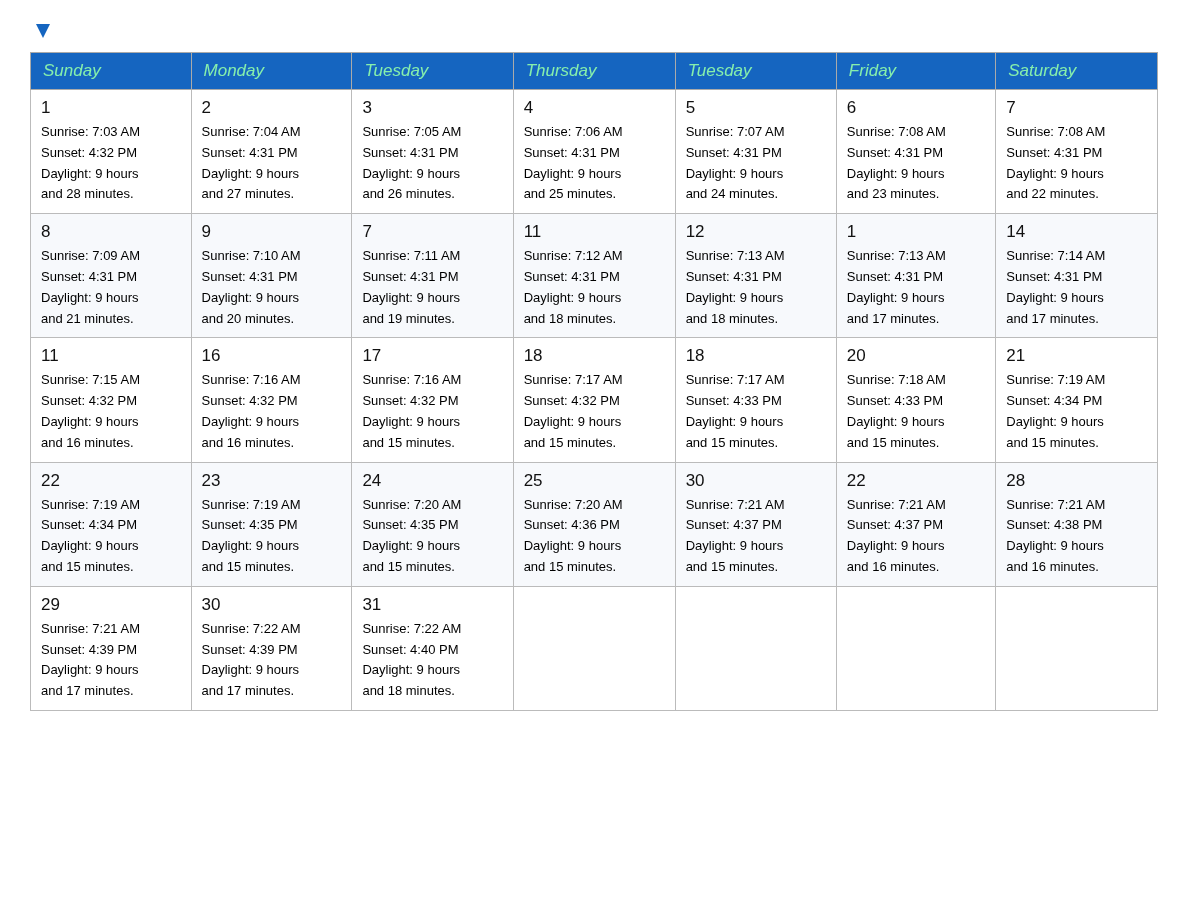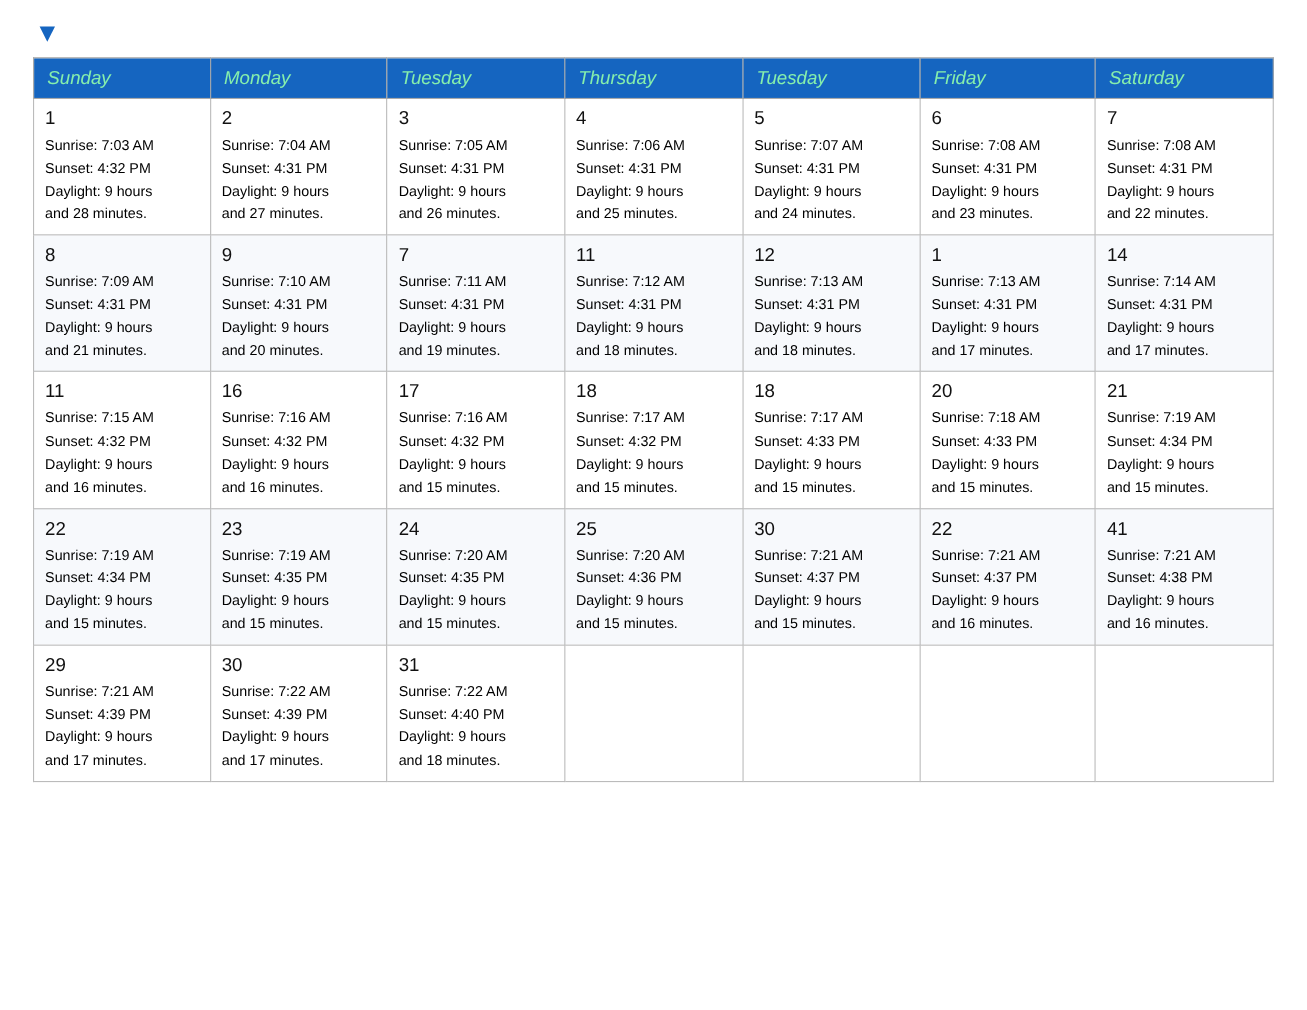--- a/index.html
+++ b/index.html
@@ -240,21 +240,21 @@
           </td>
           <td>
             <span class="day-number">30</span>
             <div class="day-info">Sunrise: 7:21 AM<br>Sunset: 4:37 PM<br>Daylight: 9 hours<br>and 15 minutes.</div>
           </td>
           <td>
             <span class="day-number">22</span>
             <div class="day-info">Sunrise: 7:21 AM<br>Sunset: 4:37 PM<br>Daylight: 9 hours<br>and 16 minutes.</div>
           </td>
           <td>
-            <span class="day-number">41</span>
+            <span class="day-number">28</span>
             <div class="day-info">Sunrise: 7:21 AM<br>Sunset: 4:38 PM<br>Daylight: 9 hours<br>and 16 minutes.</div>
           </td>
         </tr>
         <tr class="row-even">
           <td>
             <span class="day-number">29</span>
             <div class="day-info">Sunrise: 7:21 AM<br>Sunset: 4:39 PM<br>Daylight: 9 hours<br>and 17 minutes.</div>
           </td>
           <td>
             <span class="day-number">30</span>

